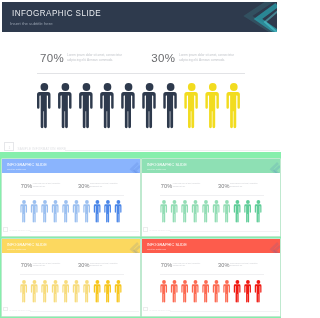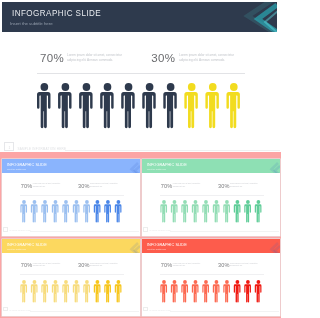--- a/index.html
+++ b/index.html
@@ -1,17 +1,17 @@
 <!DOCTYPE html>
 <html><head>
 <meta charset="utf-8">
 <style>
   html,body{margin:0;padding:0;}
   body{width:281px;height:318px;background:#fff;font-family:"Liberation Sans",sans-serif;overflow:hidden;}
-  .root{position:relative;width:281px;height:318px;background:#fca5a5;}
+  .root{position:relative;width:281px;height:318px;background:#86efac;}
 
   
   .main-slide{position:absolute;left:0;top:0;width:281px;height:152px;background:#fff;}
   .main-header{position:absolute;left:2px;top:2px;width:275px;height:30px;background:#2e3a4d;overflow:hidden;}
   .main-title{position:absolute;left:9.5px;top:11.3px;font-size:9.6px;letter-spacing:0.5px;color:#e7eaee;font-weight:400;transform:scaleX(0.845);transform-origin:0 0;line-height:0;white-space:nowrap;}
   .main-sub{position:absolute;left:8px;top:18.5px;font-size:4.3px;letter-spacing:0px;color:#96a0ae;white-space:nowrap;}
   .hdr-chev{position:absolute;right:0;top:0;width:60px;height:30px;}
 
   .pct{position:absolute;font-size:11.5px;color:#6a6b6e;font-weight:400;white-space:nowrap;letter-spacing:0.3px;}
   .pctnote{position:absolute;font-size:3.1px;line-height:5.4px;color:#c2c5ca;width:56px;}

